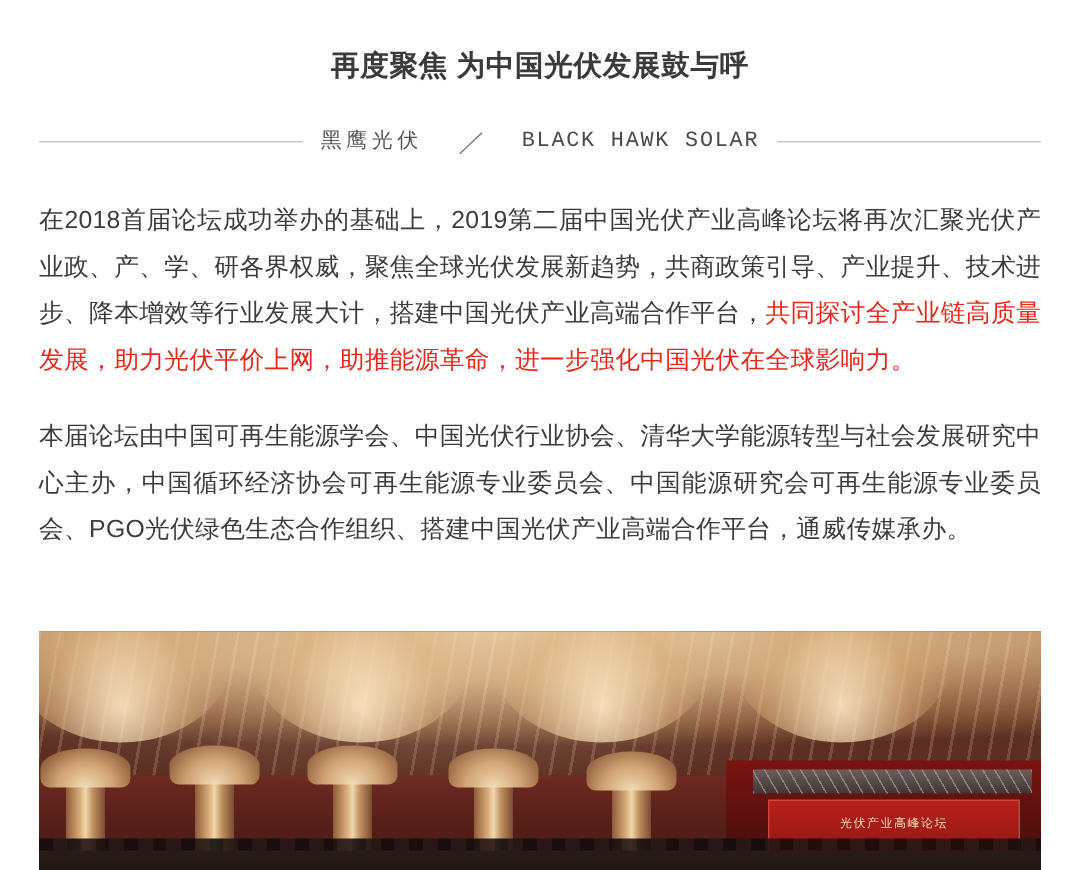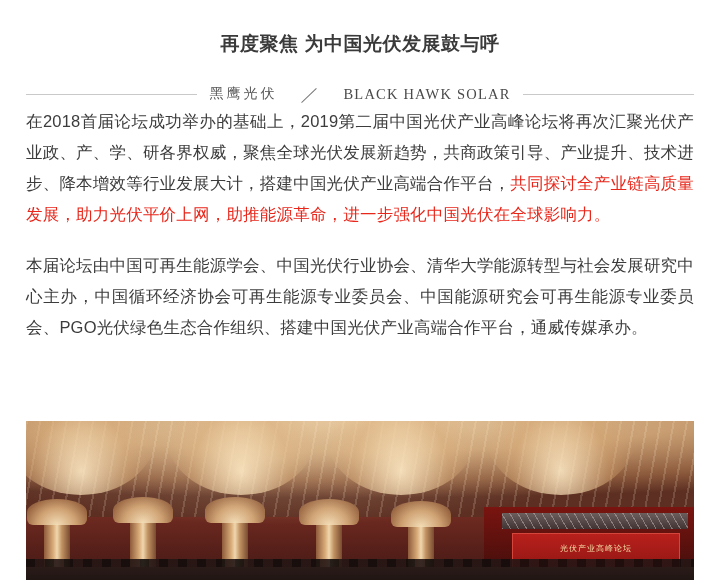--- a/index.html
+++ b/index.html
@@ -59,24 +59,25 @@
     width: 18px;
     text-align: center;
     font-size: 17px;
     color: #777777;
     transform: skewX(-8deg);
   }
   .brand-en {
     font-size: 14.5px;
     color: #4a4a4a;
     letter-spacing: 1.2px;
-    font-family: Liberation Serif, serif;
+    font-family: Liberation Mono, monospace;
   }
   .body-copy {
     padding: 0 26px;
+    margin-top: 26px;
   }
   p.para {
     font-size: 16.5px;
     line-height: 31px;
     margin: 0 0 20px 0;
     text-align: justify;
     color: #3c3c3c;
     letter-spacing: 0.2px;
   }
   .hl {

